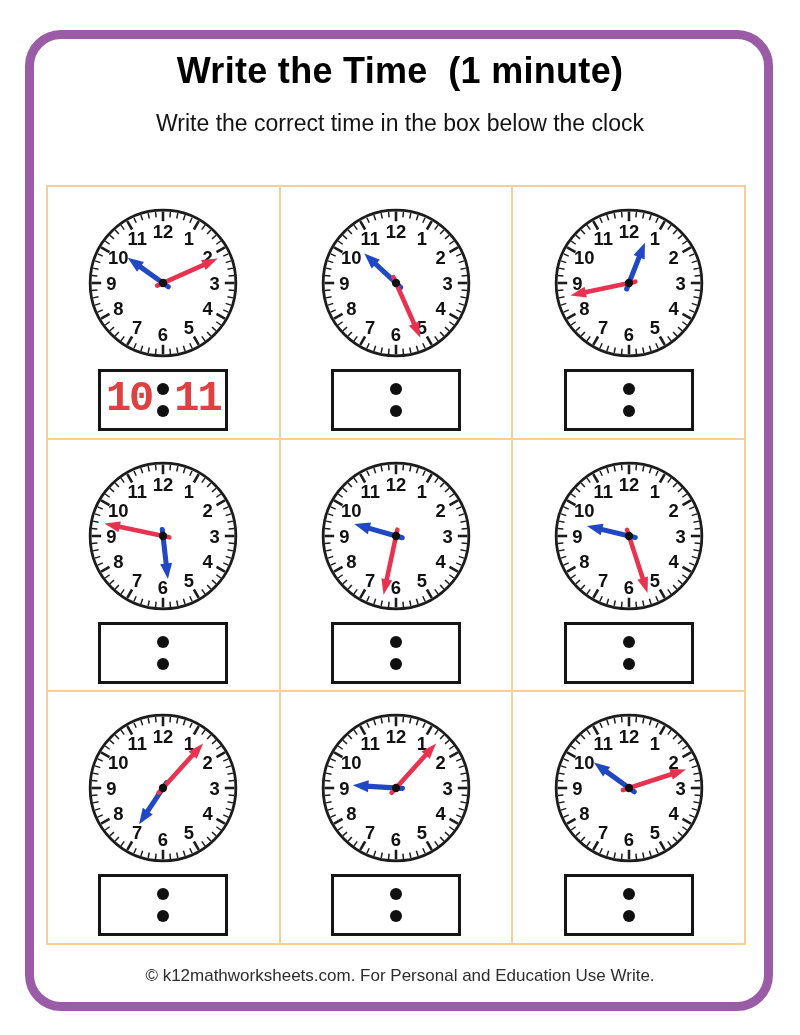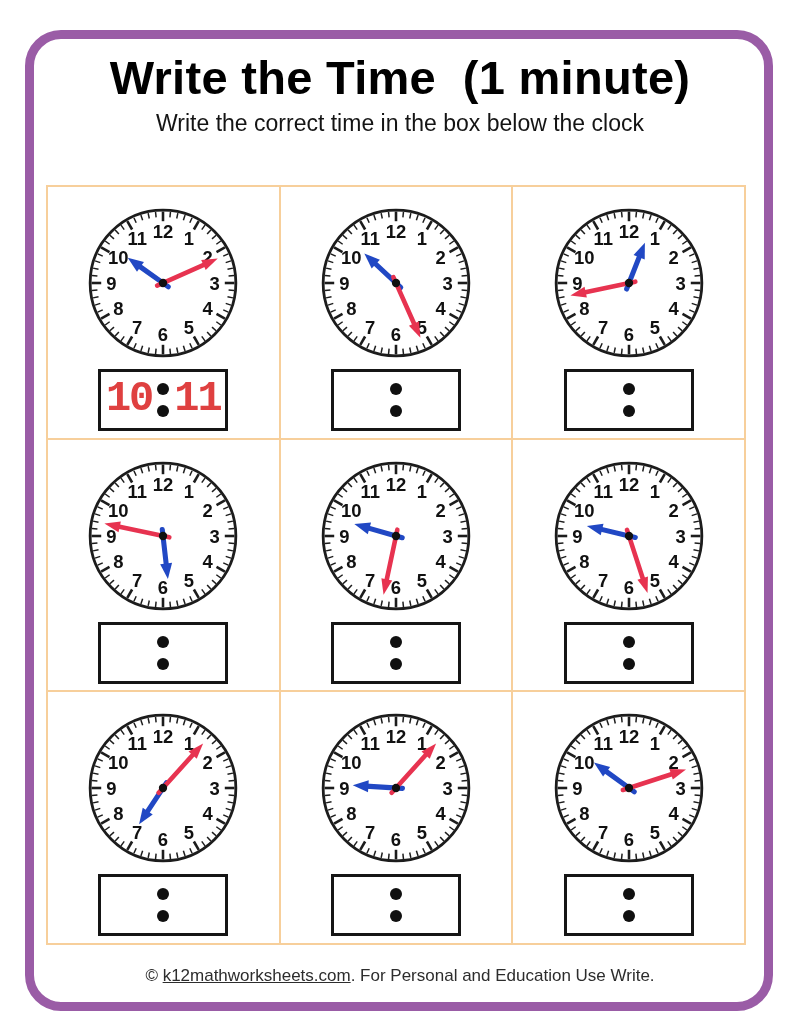--- a/index.html
+++ b/index.html
@@ -7,21 +7,21 @@
     width:800px;height:1035px;background:#ffffff;position:relative;
     font-family:"Liberation Sans",sans-serif;overflow:hidden;
   }
   .sheet-border{
     position:absolute;left:25px;top:30px;width:748px;height:981px;
     border:9px solid #9a5ca6;border-radius:36px;box-sizing:border-box;
     background:transparent;pointer-events:none;
   }
   .title{
     position:absolute;top:50px;left:0;width:100%;text-align:center;
-    font-size:47px;font-weight:800;color:#000;white-space:pre-wrap;
+    font-size:36px;font-weight:800;color:#000;white-space:pre-wrap;
     letter-spacing:.3px;
   }
   .subtitle{
     position:absolute;top:110px;left:0;width:100%;text-align:center;
     font-size:23px;font-weight:400;color:#141414;
   }
   .grid{
     position:absolute;left:46px;top:185px;width:700px;height:760px;
     display:grid;grid-template-columns:repeat(3,1fr);grid-template-rows:repeat(3,1fr);
     gap:2px;padding:2px;box-sizing:border-box;background:#f7cf9b;
@@ -37,21 +37,21 @@
     font-family:"Liberation Mono",monospace;font-weight:bold;font-size:42px;
     line-height:1;letter-spacing:-2px;
   }
   .colon{display:flex;flex-direction:column;gap:10px;margin:0 5px;}
   .dot{width:12px;height:12px;border-radius:50%;background:#101010;}
   .ans{min-width:2px;transform:translateY(-1px);}
   .footer{
     position:absolute;top:966px;left:0;width:100%;text-align:center;
     font-size:17px;color:#2d2d2d;
   }
-  .footer a{color:#2d2d2d;text-decoration:underline;cursor:pointer;}
+  .footer a{color:#2d2d2d;cursor:pointer;}
 </style>
 </head>
 <body>
 
 <div class="sheet-border" style="border-color: rgb(154, 92, 166);"></div>
 
 <div class="title">Write the Time  (1 minute)</div>
 <div class="subtitle">Write the correct time in the box below the clock</div>
 
 <div class="grid" id="grid" style="background: rgb(247, 207, 155);">

